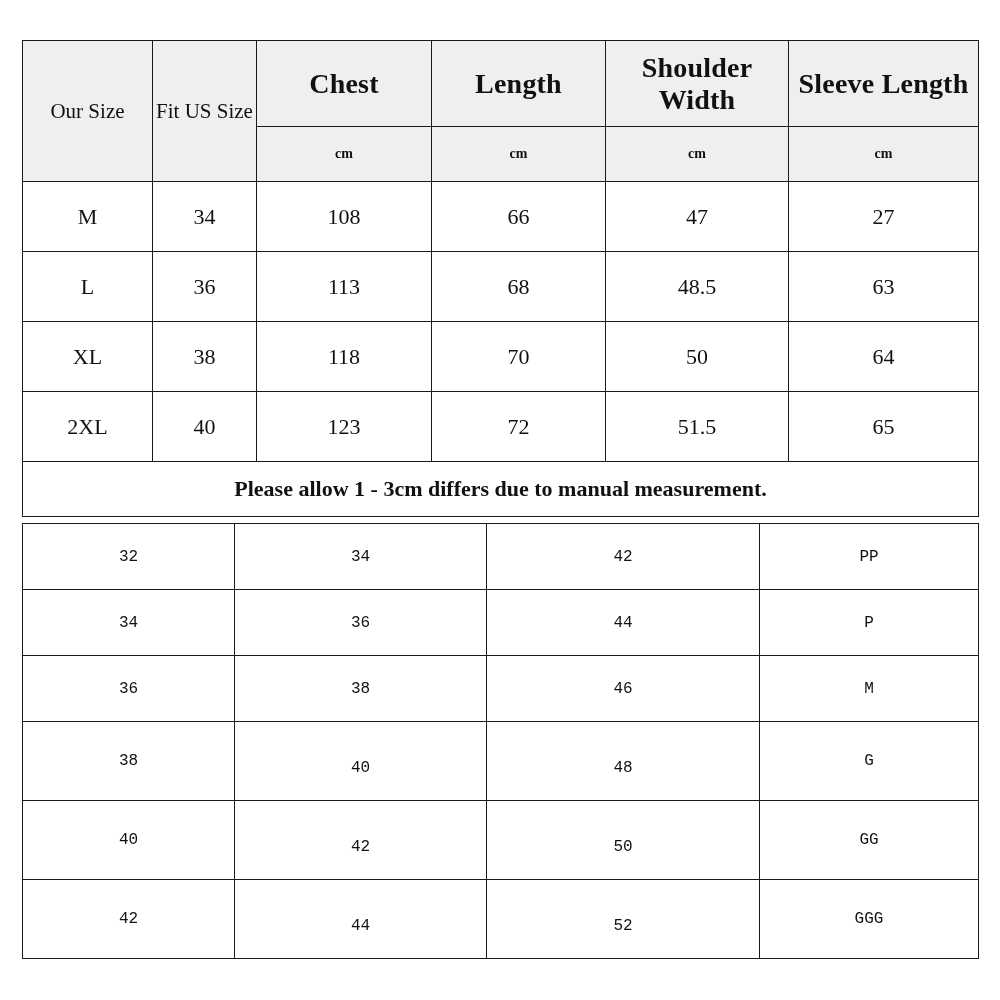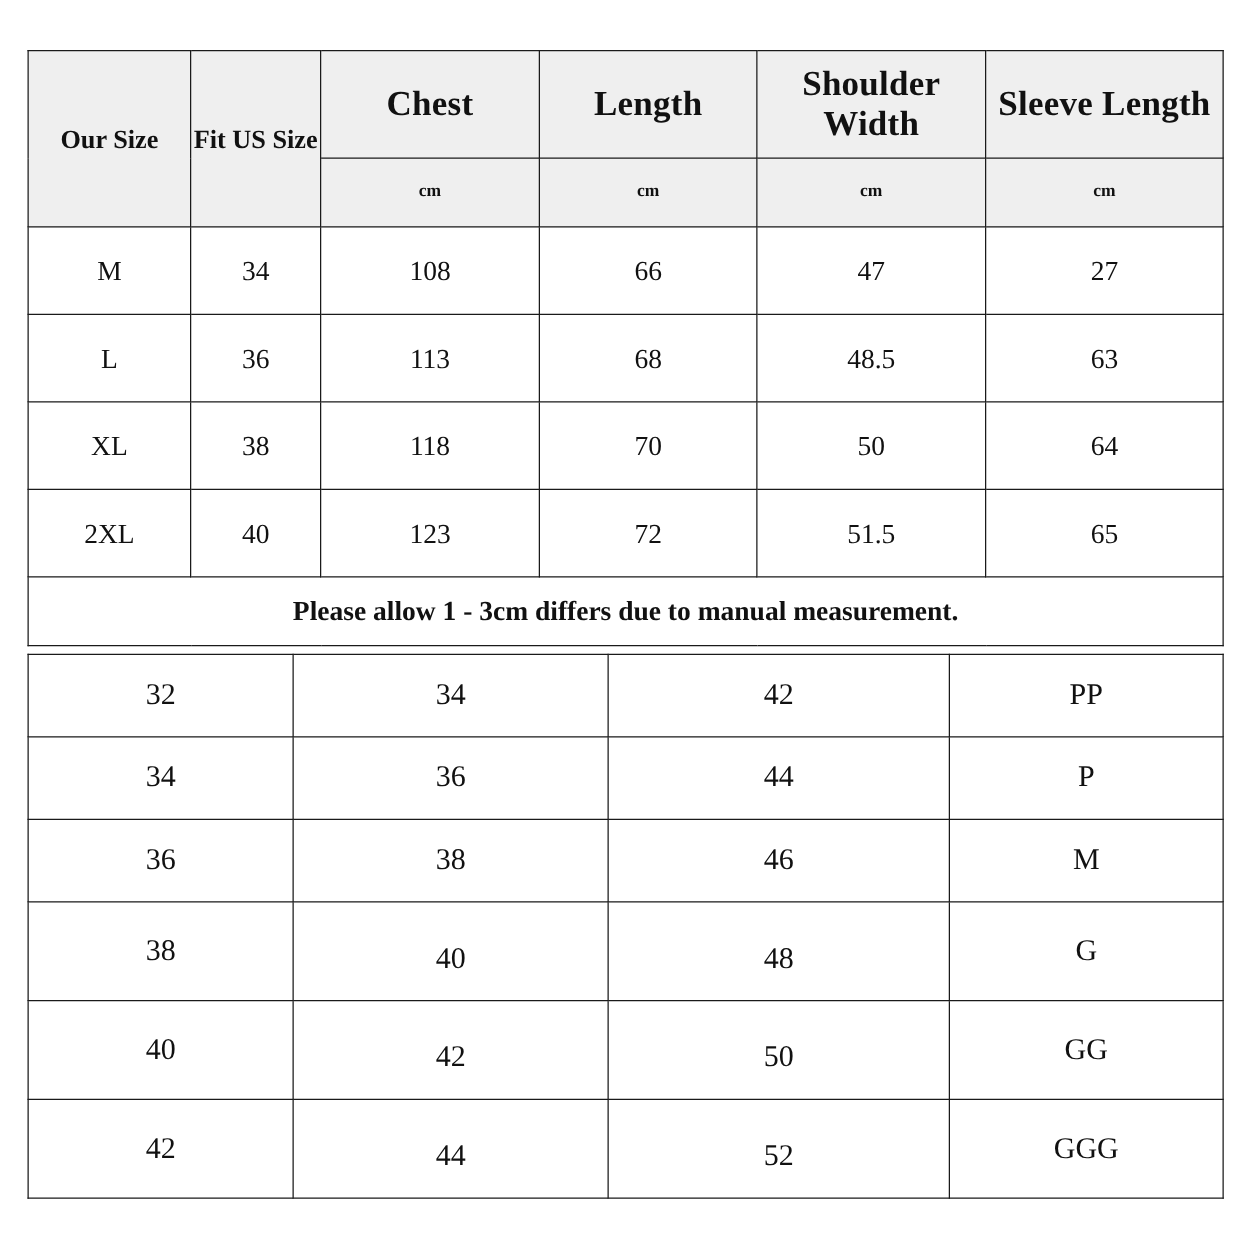--- a/index.html
+++ b/index.html
@@ -40,21 +40,21 @@
     font-size: 28px;
     letter-spacing: 0.2px;
   }
   .size-table .hdr-small {
     background: #efefef;
     font-weight: bold;
     font-size: 14px;
   }
   .size-table .corner {
     background: #efefef;
-    font-weight: bold;
+    font-weight: normal;
     font-size: 21px;
   }
   .size-table td.data {
     font-size: 22px;
     height: 67px;
   }
   .size-table td.size-label {
     font-size: 22px;
   }
   .size-table .note {
@@ -70,23 +70,23 @@
   .conv-table {
     margin-top: 0px;
   }
   .conv-table th {
     background: #efefef;
     font-weight: bold;
     font-size: 23px;
     height: 60px;
   }
   .conv-table td {
-    font-size: 24px;
+    font-size: 16px;
     height: 63px;
-    font-family: Liberation Serif, serif;
+    font-family: Liberation Mono, monospace;
   }
   .conv-table td.shift-down {
     padding-top: 14px;
   }
   .spacer { height: 6px; }
 </style>
 </head>
 <body>
 
 <div class="page">

